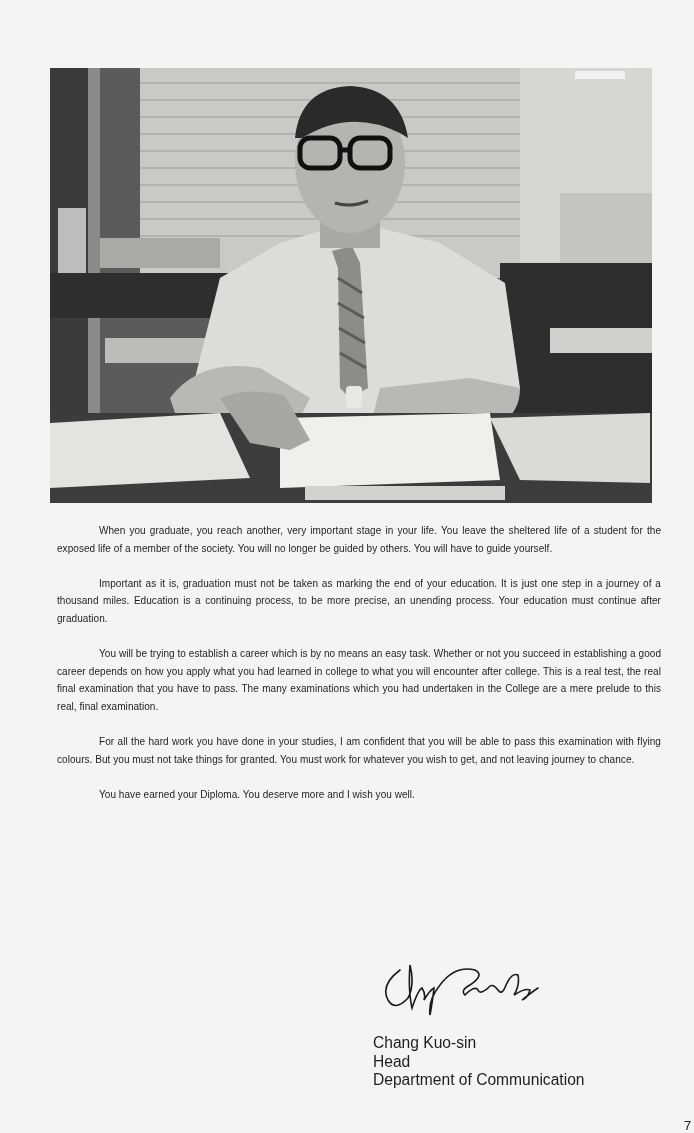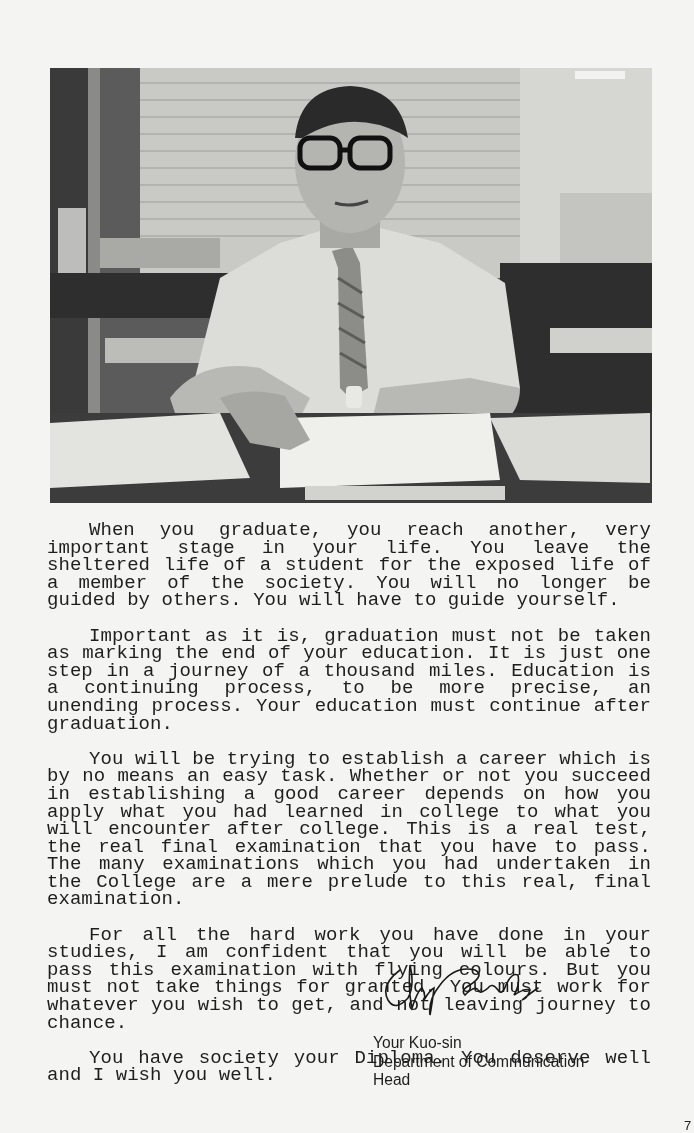--- a/index.html
+++ b/index.html
@@ -8,22 +8,22 @@
     background: #f4f4f2;
     font-family: "Liberation Sans", "DejaVu Sans", sans-serif;
     color: #1e1e1e;
   }
   .photo {
     position: absolute; left: 50px; top: 68px; width: 602px; height: 435px;
     background: #6a6a6a; overflow: hidden;
   }
   .photo svg { display: block; width: 602px; height: 435px; }
   .body-text {
-    position: absolute; left: 47px; top: 522px; width: 604px;
-    font-size: 19px; line-height: 17.6px; letter-spacing: 0.05px; font-family: Liberation Mono, monospace;
+    position: absolute; left: 57px; top: 522px; width: 604px;
+    font-size: 10px; line-height: 17.6px; letter-spacing: 0.05px;
   }
   .body-text p { margin: 0 0 17.6px 0; text-align: justify; text-align-last: left; text-indent: 42px; }
   .body-text p.closing { text-align-last: auto; }
   .signature { position: absolute; left: 380px; top: 960px; width: 170px; height: 60px; }
   .sig-block {
     position: absolute; left: 373px; top: 1034px;
     font-size: 15.6px; line-height: 18.5px;
   }
   .page-number { position: absolute; left: 684px; top: 1118px; font-size: 13px; }
 </style>
@@ -94,26 +94,26 @@
 
     <path d="M170 330 Q200 318 235 328 L260 372 L240 382 L200 375 Z" fill="#a6a6a2"></path>
   </svg>
 </div>
 
 <div class="body-text">
   <p>When you graduate, you reach another, very important stage in your life. You leave the sheltered life of a student for the exposed life of a member of the society. You will no longer be guided by others. You will have to guide yourself.</p>
   <p>Important as it is, graduation must not be taken as marking the end of your education. It is just one step in a journey of a thousand miles. Education is a continuing process, to be more precise, an unending process. Your education must continue after graduation.</p>
   <p>You will be trying to establish a career which is by no means an easy task. Whether or not you succeed in establishing a good career depends on how you apply what you had learned in college to what you will encounter after college. This is a real test, the real final examination that you have to pass. The many examinations which you had undertaken in the College are a mere prelude to this real, final examination.</p>
   <p>For all the hard work you have done in your studies, I am confident that you will be able to pass this examination with flying colours. But you must not take things for granted. You must work for whatever you wish to get, and not leaving journey to chance.</p>
-  <p class="closing">You have society your Diploma. You deserve well and I wish you well.</p>
+  <p class="closing">You have earned your Diploma. You deserve more and I wish you well.</p>
 </div>
 
 <svg class="signature" viewBox="0 0 170 60">
   <path d="M20 10 Q0 25 8 40 Q15 52 28 38 Q35 25 30 5 Q28 30 32 48 Q38 30 42 28 Q46 34 44 40 Q50 30 54 28 Q52 45 50 55 Q48 40 60 25 Q75 5 95 10 Q105 15 90 25 Q80 30 85 35 Q95 25 98 30 Q100 35 108 28 Q112 22 118 30 Q122 36 126 25 Q132 12 138 15 Q140 25 134 35 Q145 28 150 30 Q148 38 142 40 Q152 32 158 28" fill="none" stroke="#1a1a1a" stroke-width="1.6" stroke-linecap="round"></path>
 </svg>
 
 <div class="sig-block">
-  <div>Your Kuo-sin</div>
+  <div>Chang Kuo-sin</div>
+  <div>Head</div>
   <div>Department of Communication</div>
-  <div>Head</div>
 </div>
 
 <div class="page-number">7</div>
 
 </body></html>

